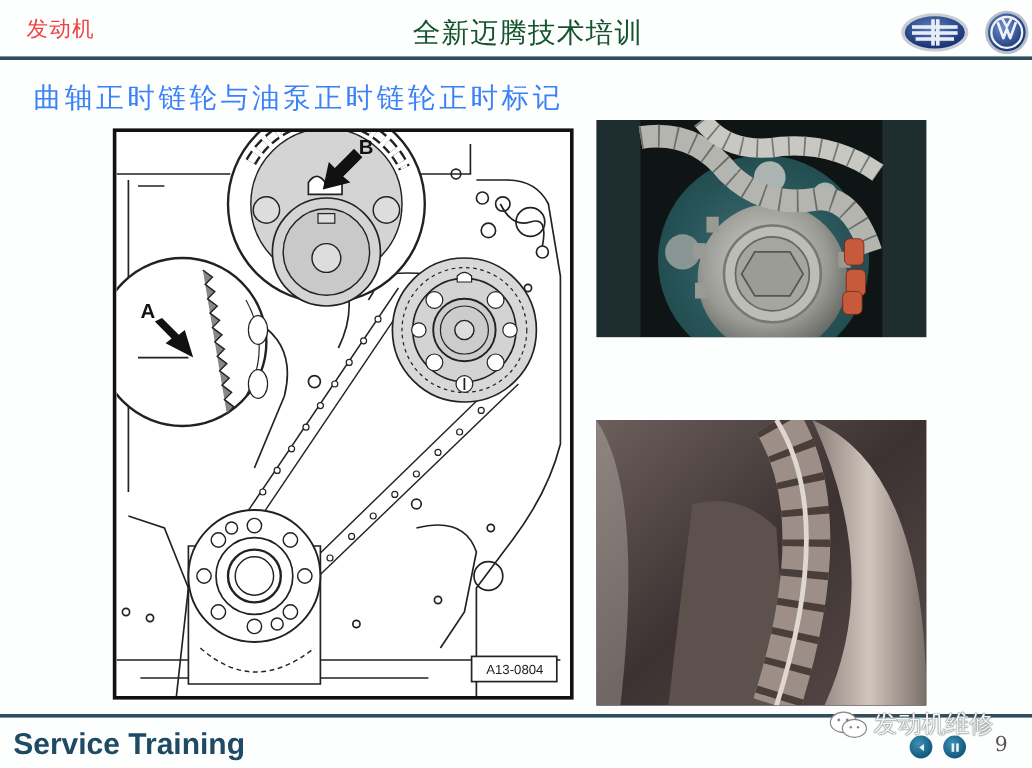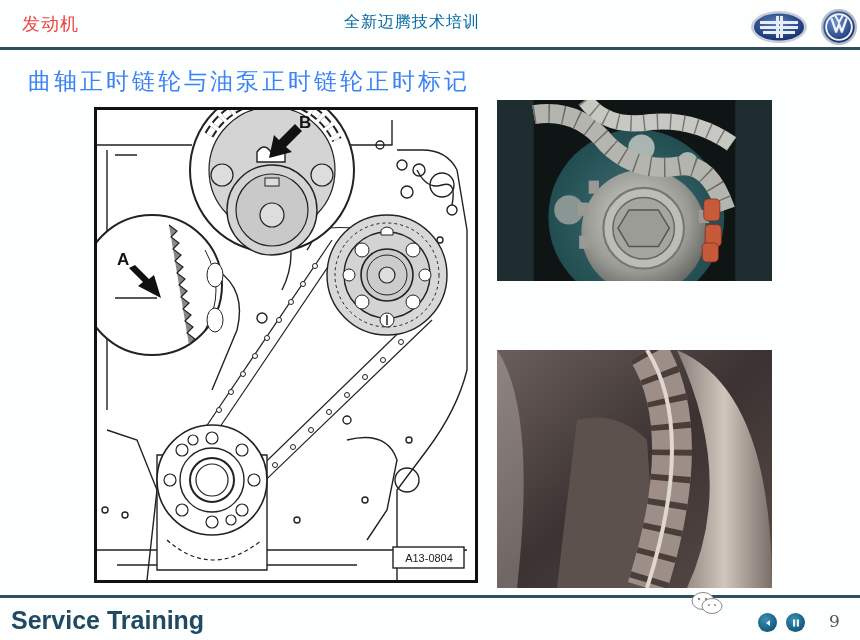--- a/index.html
+++ b/index.html
@@ -8,21 +8,21 @@
     background: #fdfefe;
     font-family: "DejaVu Serif", "Liberation Serif", serif;
   }
   .hdr-left {
     position: absolute; left: 22px; top: 12px;
     font-size: 18px; color: #ef4444; letter-spacing: 1px;
     font-family: "DejaVu Serif", serif;
   }
   .hdr-center {
     position: absolute; left: 344px; top: 12px;
-    font-size: 16px; color: #0369a1; letter-spacing: 1px;
+    font-size: 23px; color: #14532d; letter-spacing: 1px;
     font-family: "DejaVu Serif", serif;
   }
   .rule-top {
     position: absolute; left: 0; top: 47px; width: 860px; height: 3px;
     background: #2f4f5f;
   }
   .logo-faw { position: absolute; left: 750px; top: 10px; width: 58px; height: 34px; }
   .logo-vw  { position: absolute; left: 820px; top: 7px; width: 38px; height: 40px; }
   .slide-title {
     position: absolute; left: 28px; top: 66px;
@@ -313,20 +313,21 @@
 
 <div class="watermark">
   <svg viewBox="0 0 34 26">
     <ellipse cx="13" cy="11" rx="11" ry="8.5" fill="#fff" stroke="#888" stroke-width="1"></ellipse>
     <ellipse cx="22" cy="16" rx="10" ry="7.5" fill="#fff" stroke="#888" stroke-width="1"></ellipse>
     <circle cx="9" cy="9" r="1.2" fill="#888"></circle>
       <circle cx="16" cy="9" r="1.2" fill="#888"></circle>
     <circle cx="19" cy="15" r="1" fill="#888"></circle>
       <circle cx="25" cy="15" r="1" fill="#888"></circle>
   </svg>
+  <span>发动机维修</span>
 </div>
 
 <div class="nav-btn nav-prev">
   <svg width="10" height="10" viewBox="0 0 10 10">
     <polygon points="7,2 3,5 7,8" fill="#e8f2f8"></polygon>
   </svg>
 </div>
 <div class="nav-btn nav-pause">
   <svg width="10" height="10" viewBox="0 0 10 10">
     <rect x="2" y="1.5" width="2.2" height="7" fill="#e8f2f8"></rect>

